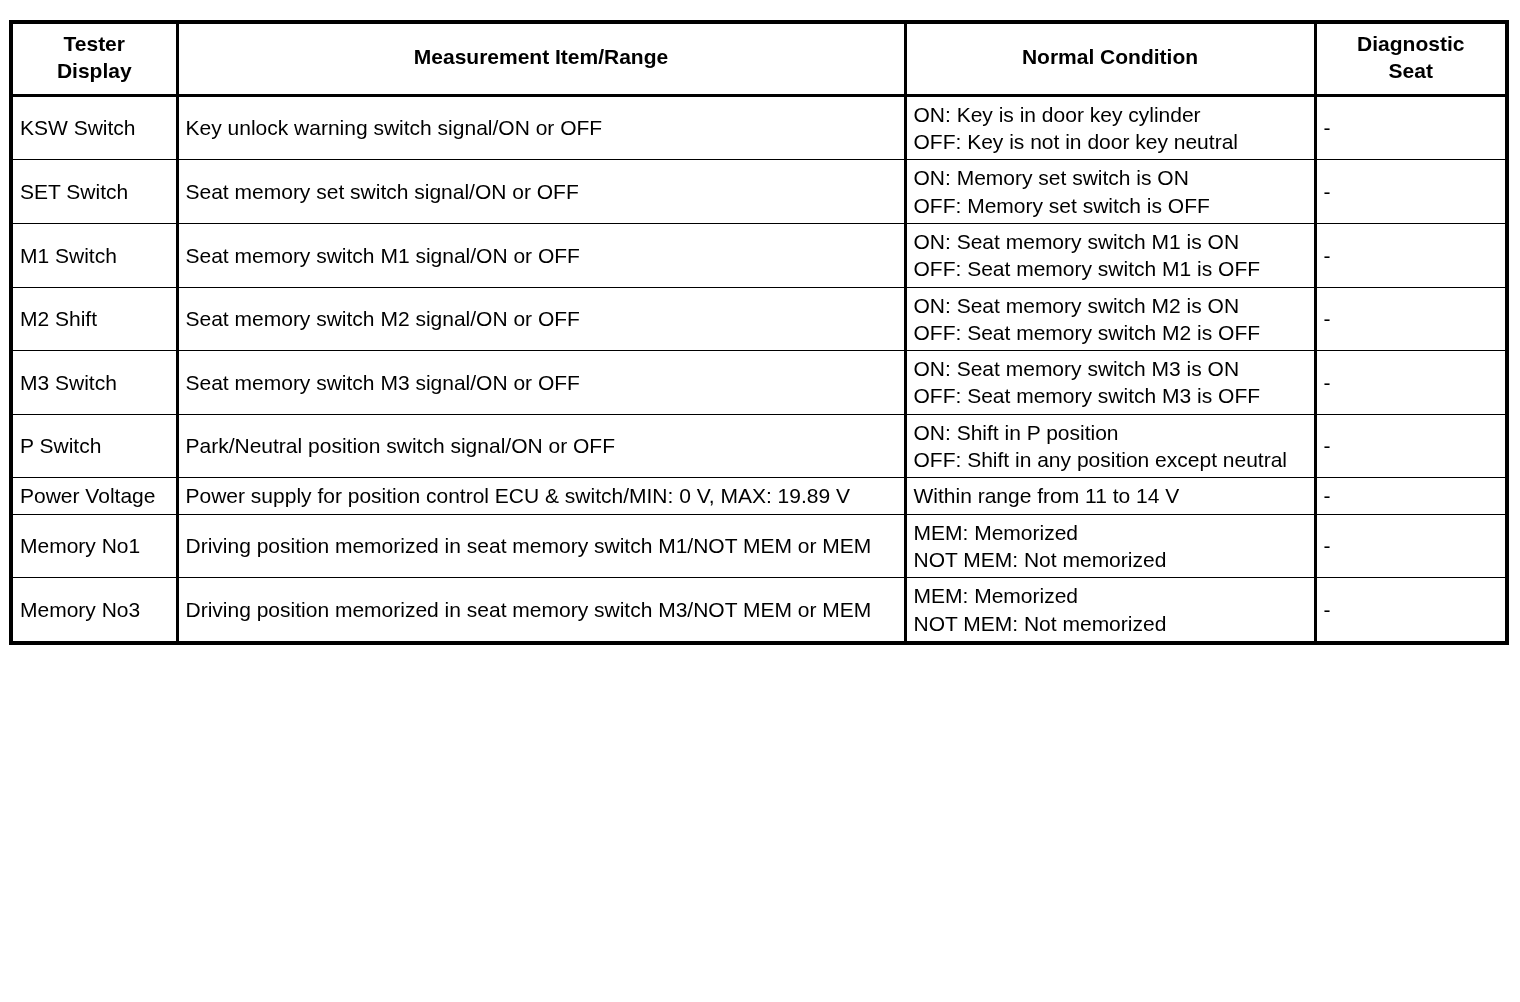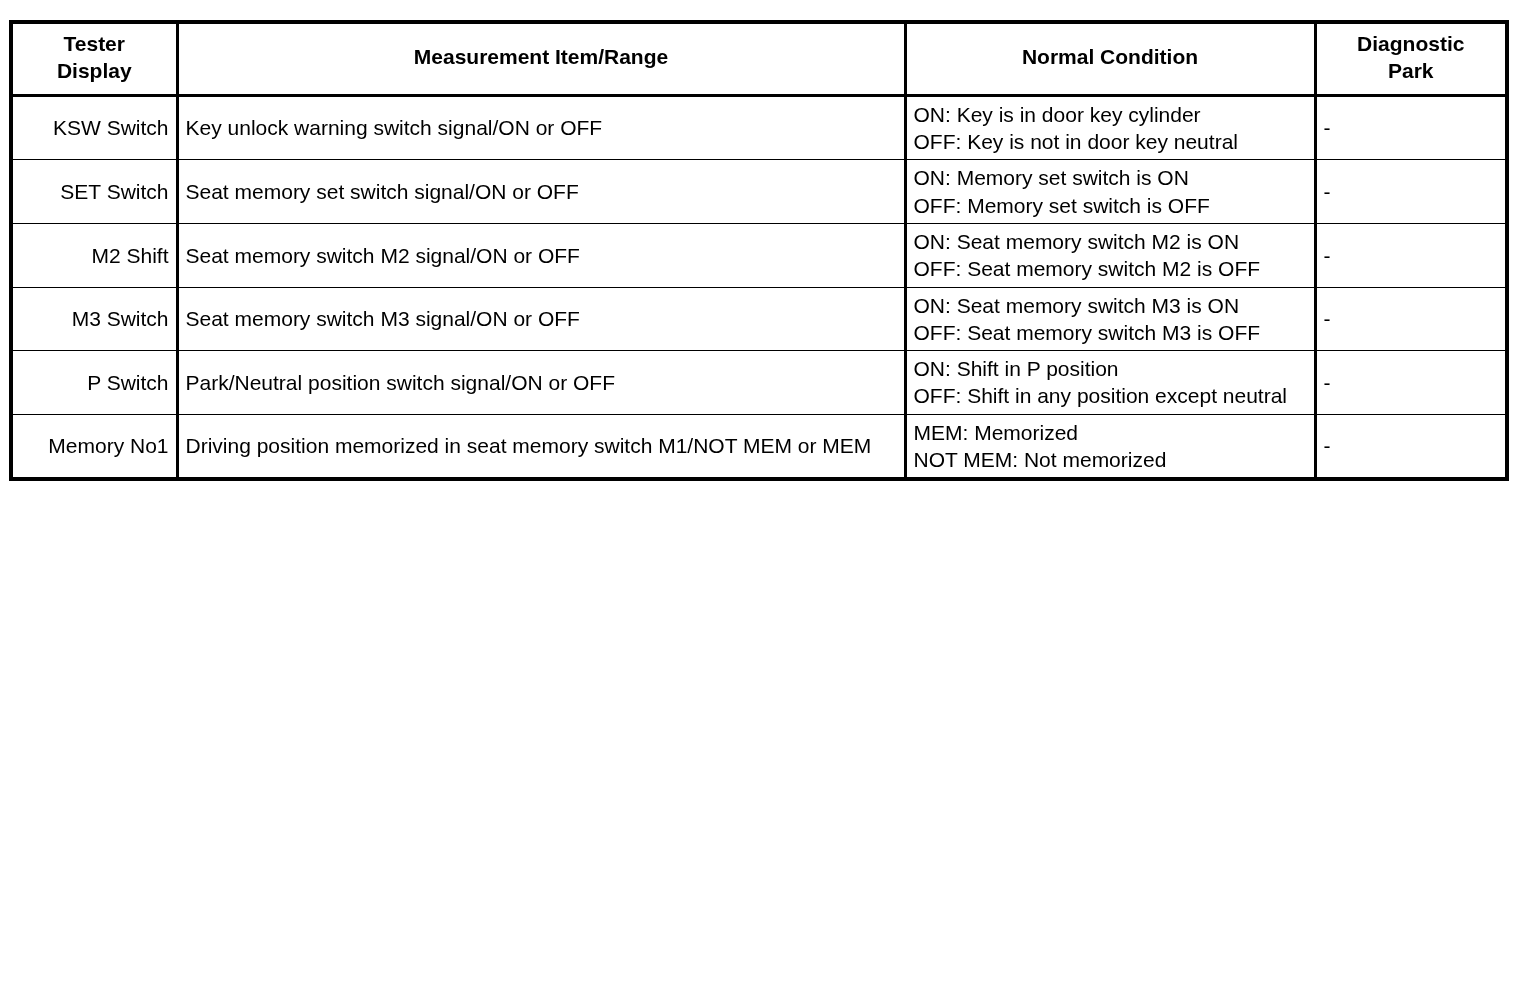--- a/index.html
+++ b/index.html
@@ -56,21 +56,21 @@
     text-align: center;
     font-size: 21px;
     line-height: 1.28;
     padding-top: 7px;
     padding-bottom: 9px;
     border-bottom: 3px solid #000000;
   }
 
   
   td.cell-tester {
-    text-align: right;
+    text-align: left;
   }
   td.cell-measurement,
   td.cell-normal,
   td.cell-note {
     text-align: left;
   }
 
   
   #data-list-table th.h-tester,
   #data-list-table td.cell-tester {
@@ -107,21 +107,21 @@
           <span class="line2">Display</span>
         </th>
         <th class="h-measurement">
           <span>Measurement Item/Range</span>
         </th>
         <th class="h-normal">
           <span>Normal Condition</span>
         </th>
         <th class="h-note">
           <span class="line2">Diagnostic</span>
-          <span class="line2">Park</span>
+          <span class="line2">Seat</span>
         </th>
       </tr>
     </thead>
 
     <tbody>
 
       <tr>
         <td class="cell-tester">KSW Switch</td>
         <td class="cell-measurement">Key unlock warning switch signal/ON or OFF</td>
         <td class="cell-normal">
@@ -135,20 +135,29 @@
       <tr>
         <td class="cell-tester">SET Switch</td>
         <td class="cell-measurement">Seat memory set switch signal/ON or OFF</td>
         <td class="cell-normal">
           <span class="line2">ON: Memory set switch is ON</span>
           <span class="line2">OFF: Memory set switch is OFF</span>
         </td>
         <td class="cell-note">-</td>
       </tr>
 
+      <tr>
+        <td class="cell-tester">M1 Switch</td>
+        <td class="cell-measurement">Seat memory switch M1 signal/ON or OFF</td>
+        <td class="cell-normal">
+          <span class="line2">ON: Seat memory switch M1 is ON</span>
+          <span class="line2">OFF: Seat memory switch M1 is OFF</span>
+        </td>
+        <td class="cell-note">-</td>
+      </tr>
 
       <tr>
         <td class="cell-tester">M2 Shift</td>
         <td class="cell-measurement">Seat memory switch M2 signal/ON or OFF</td>
         <td class="cell-normal">
           <span class="line2">ON: Seat memory switch M2 is ON</span>
           <span class="line2">OFF: Seat memory switch M2 is OFF</span>
         </td>
         <td class="cell-note">-</td>
       </tr>
@@ -166,29 +175,46 @@
       <tr>
         <td class="cell-tester">P Switch</td>
         <td class="cell-measurement">Park/Neutral position switch signal/ON or OFF</td>
         <td class="cell-normal">
           <span class="line2">ON: Shift in P position</span>
           <span class="line2">OFF: Shift in any position except neutral</span>
         </td>
         <td class="cell-note">-</td>
       </tr>
 
+      <tr>
+        <td class="cell-tester">Power Voltage</td>
+        <td class="cell-measurement">Power supply for position control ECU &amp; switch/MIN: 0 V, MAX: 19.89 V</td>
+        <td class="cell-normal">
+          <span class="line2">Within range from 11 to 14 V</span>
+        </td>
+        <td class="cell-note">-</td>
+      </tr>
 
       <tr>
         <td class="cell-tester">Memory No1</td>
         <td class="cell-measurement">Driving position memorized in seat memory switch M1/NOT MEM or MEM</td>
         <td class="cell-normal">
           <span class="line2">MEM: Memorized</span>
           <span class="line2">NOT MEM: Not memorized</span>
         </td>
         <td class="cell-note">-</td>
       </tr>
 
 
+      <tr>
+        <td class="cell-tester">Memory No3</td>
+        <td class="cell-measurement">Driving position memorized in seat memory switch M3/NOT MEM or MEM</td>
+        <td class="cell-normal">
+          <span class="line2">MEM: Memorized</span>
+          <span class="line2">NOT MEM: Not memorized</span>
+        </td>
+        <td class="cell-note">-</td>
+      </tr>
 
     </tbody>
   </table>
 
 </div>
 
 </body></html>

